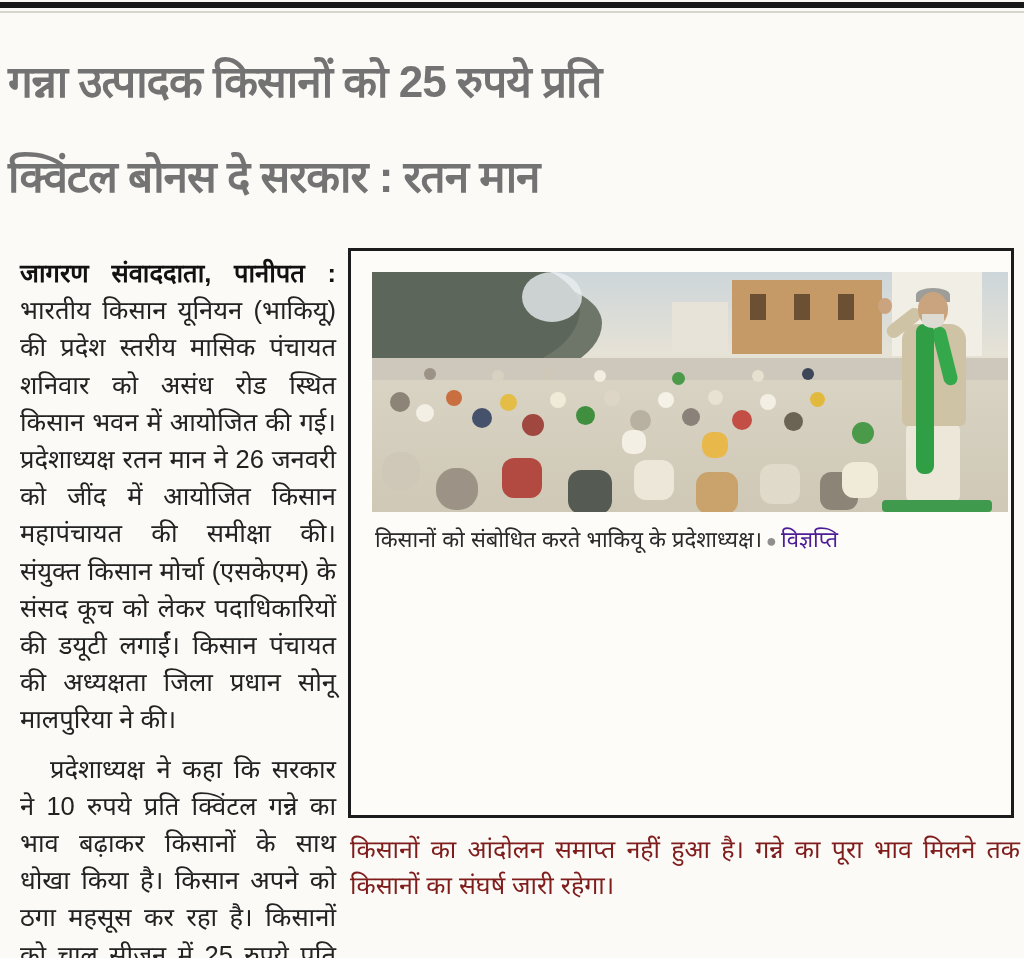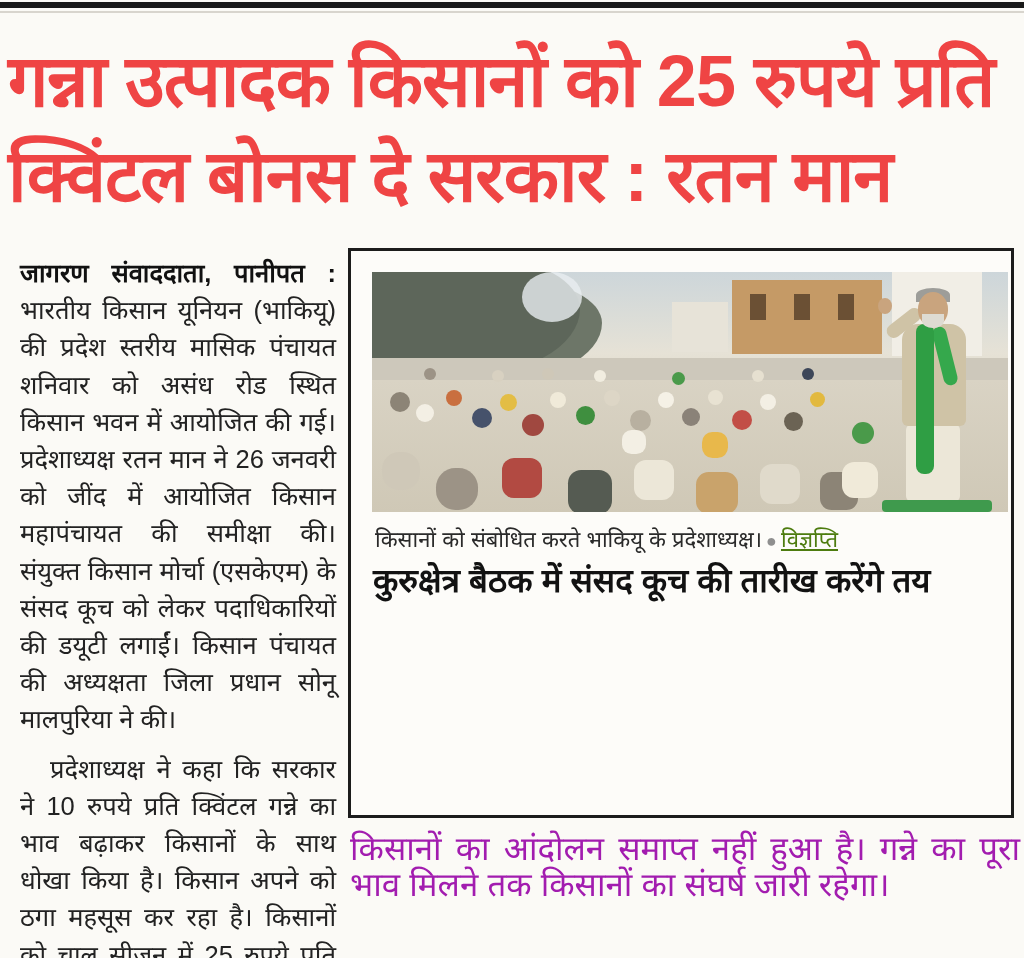--- a/index.html
+++ b/index.html
@@ -7,21 +7,21 @@
   body { font-family:"Liberation Sans", sans-serif; background:#efeeea; }
   .page {
     position:relative; width:1024px; height:958px;
     background:#fbfaf6; color:#1d1d1f; overflow:hidden;
   }
   .top-rule { position:absolute; left:0; top:2px; width:1024px; height:6px; background:#181818; }
   .top-rule-shadow { position:absolute; left:0; top:11px; width:1024px; height:2px; background:#d8d5ce; }
 
   .headline {
     position:absolute; left:8px; top:34px; width:1010px;
-    font-size:72px; line-height:95px; font-weight:bold; color:#ef4444;
+    font-size:44px; line-height:95px; font-weight:bold; color:#737373;
     letter-spacing:-1px;
   }
   .headline span { display:block; white-space:nowrap; }
 
   .left-col {
     position:absolute; left:8px; top:243px; width:340px;
     font-size:25.5px; line-height:37.2px; text-align:justify; color:#222;
   }
   .left-col p { margin:12px; }
   .left-col .p2 { text-indent:30px; }
@@ -73,38 +73,38 @@
     background:#ece7d8; border-radius:6px; }
   .spk-stage { position:absolute; left:10px; top:214px; width:110px; height:12px;
     background:#3f9a4d; border-radius:4px; }
   
 
   .caption {
     position:absolute; left:24px; top:272px; width:610px;
     font-size:22px; color:#2a2a2a;
   }
   .cap-dot { color:#8f8f8f; font-size:18px; padding:0 4px; }
-  .cap-credit { color:#4d7c0f;text-decoration:underline; }
+  .cap-credit { color:#4c1d95; }
 
   .sub-head {
     position:absolute; left:22px; top:306px; width:620px;
     font-size:33px; font-weight:bold; color:#121212; white-space:nowrap;
   }
 
   .box-cols {
     position:absolute; left:22px; top:358px; width:620px; height:196px;
     display:flex; gap:26px;
   }
   .box-col { flex:1; font-size:25.5px; line-height:33.5px; color:#1f1f1f; text-align:left; }
 
   .bottom-cols {
     position:absolute; left:350px; top:831px; width:670px;
     display:flex; gap:26px;
   }
-  .bottom-col { flex:1; font-size:33px; line-height:36px; text-align:justify; color:#a21caf; }
+  .bottom-col { flex:1; font-size:25px; line-height:36px; text-align:justify; color:#7f1d1d; }
 </style>
 </head>
 <body>
 
 <div class="page">
 
   <div class="top-rule"></div>
   <div class="top-rule-shadow"></div>
 
   <h1 class="headline">
@@ -181,21 +181,20 @@
         <div class="spk-head"></div>
         <div class="spk-beard"></div>
         <div class="spk-stage"></div>
       </div>
     </div>
 
     <div class="caption">
       <span>किसानों को संबोधित करते भाकियू के प्रदेशाध्यक्ष।</span><span class="cap-dot">●</span><span class="cap-credit">विज्ञप्ति</span>
     </div>
 
-    <div class="sub-head">कुरुक्षेत्र बैठक में संसद कूच की तारीख करेंगे तय</div>
 
     <div class="box-cols">
     </div>
   </div>
 
   <div class="bottom-cols">
     <div class="bottom-col">किसानों का आंदोलन समाप्त नहीं हुआ है। गन्ने का पूरा भाव मिलने तक किसानों का संघर्ष जारी रहेगा।</div>
   </div>
 
 </div>

